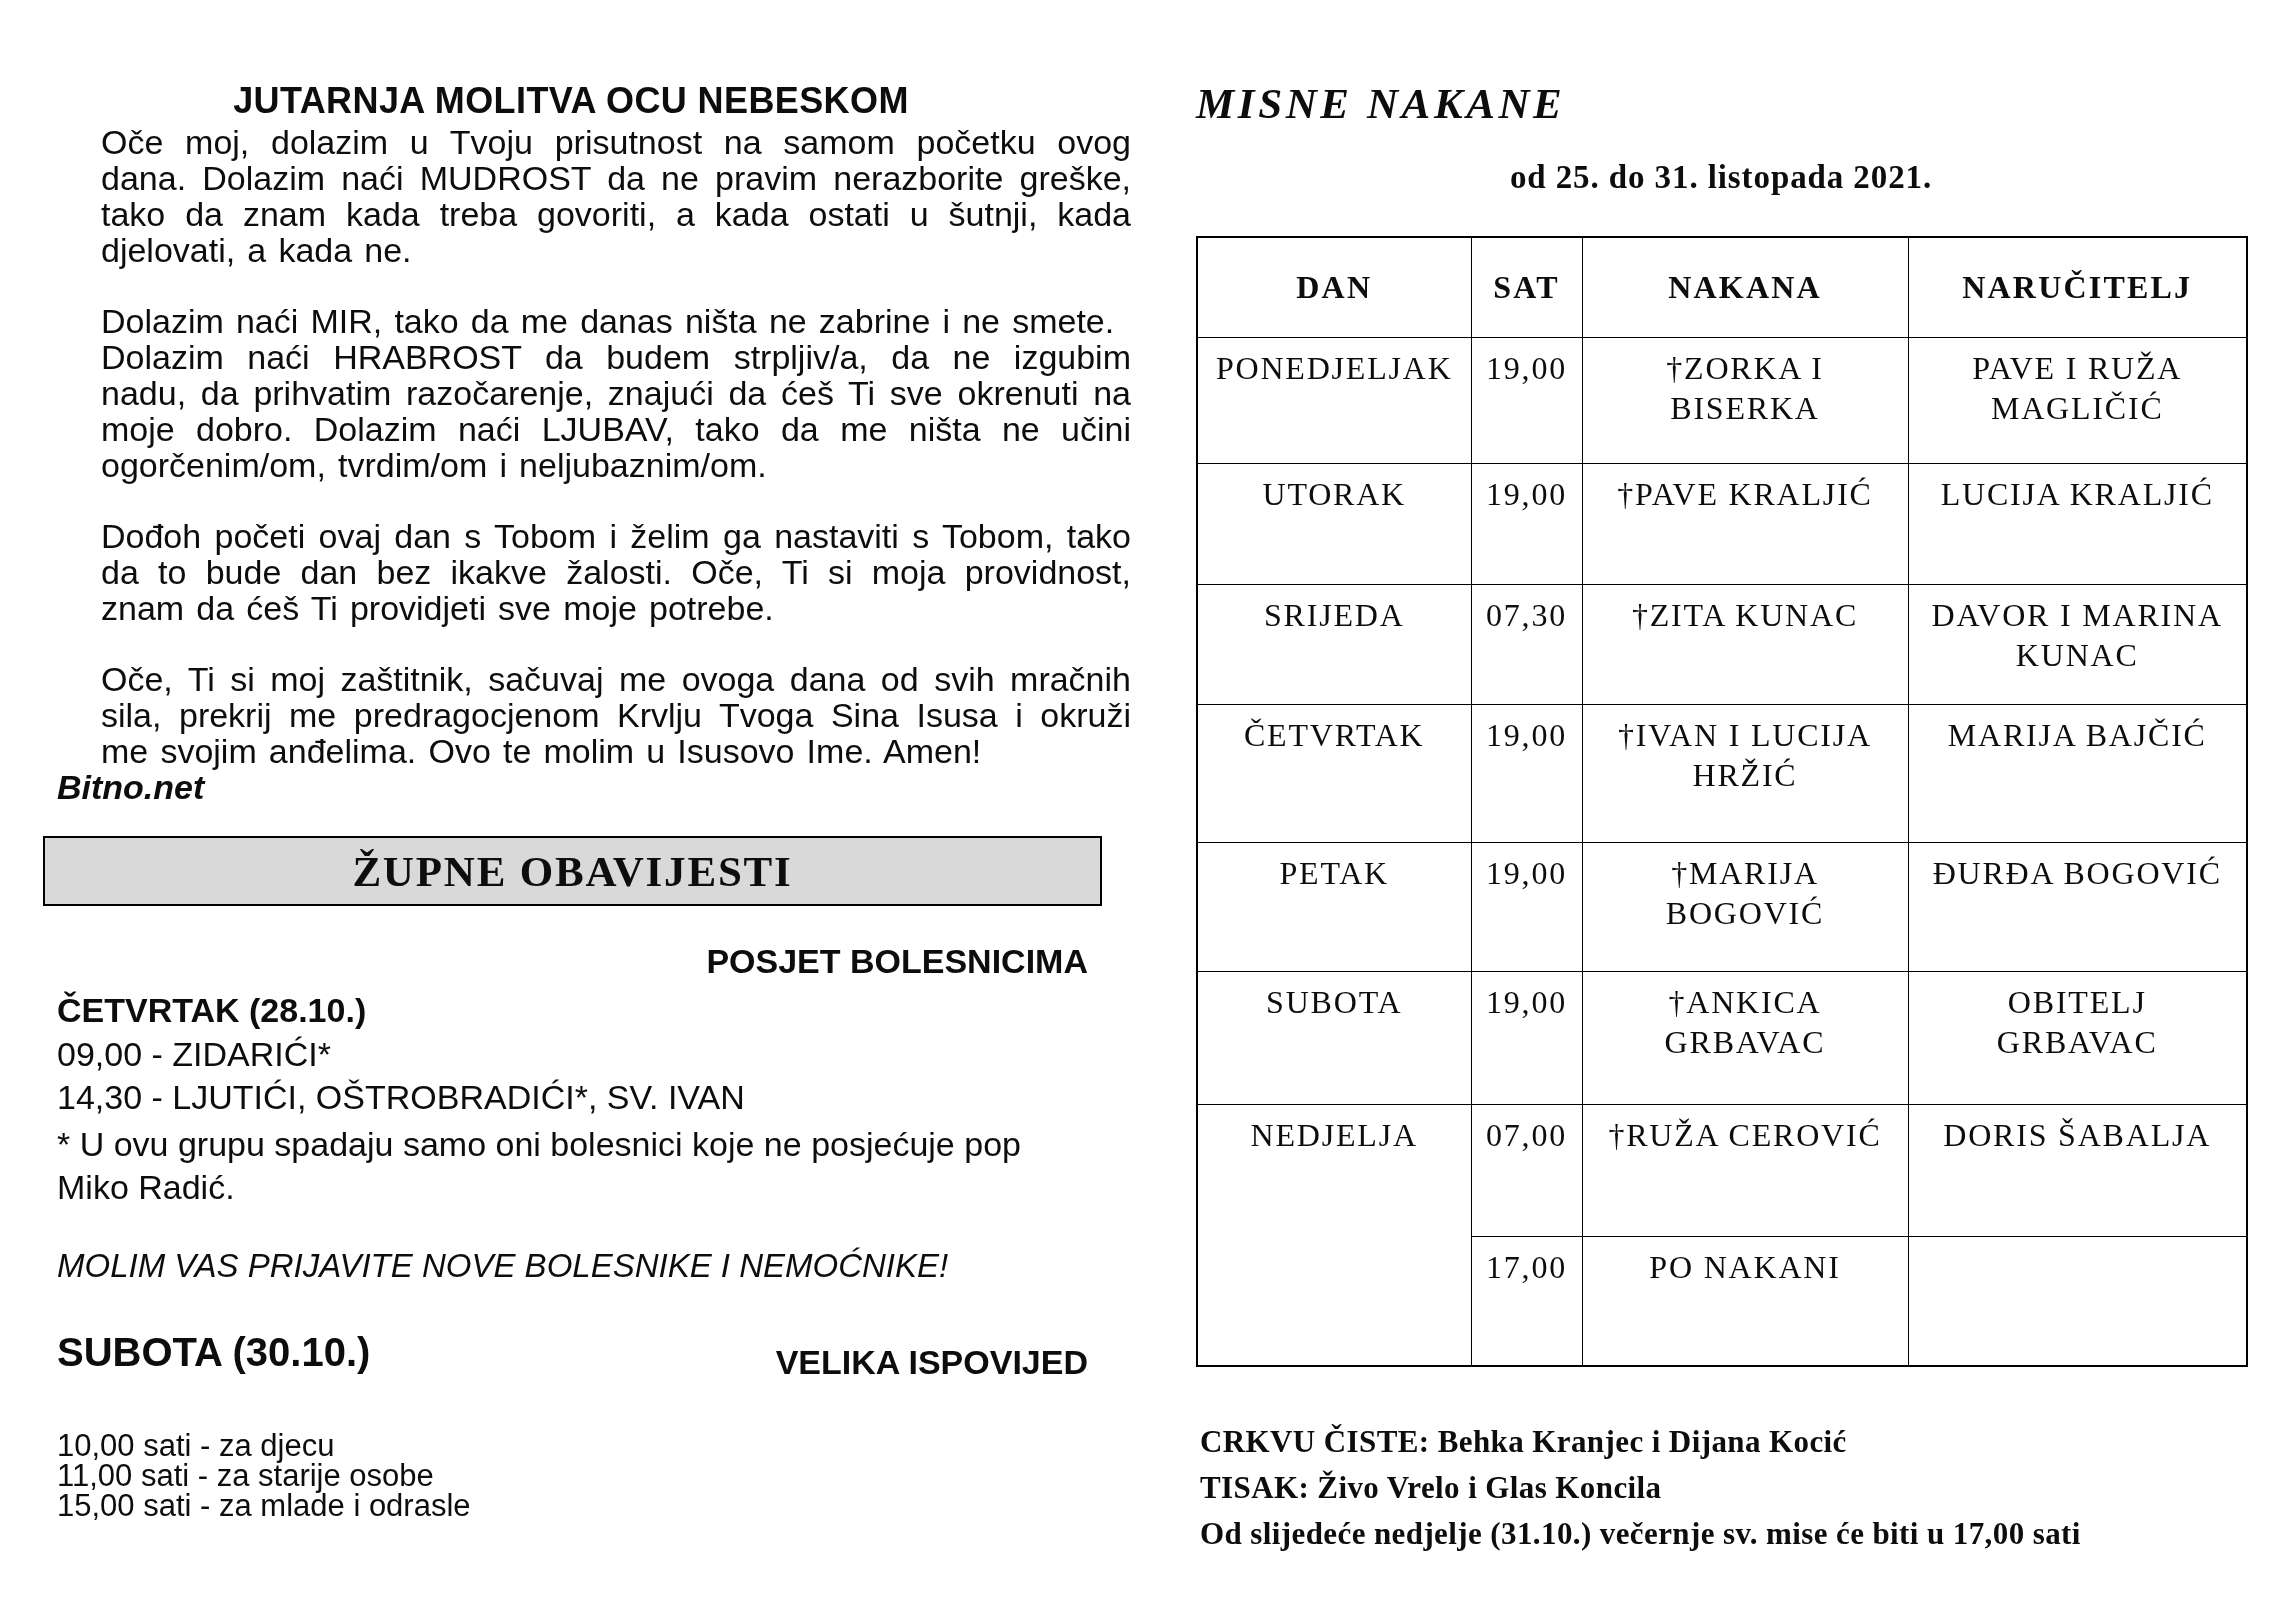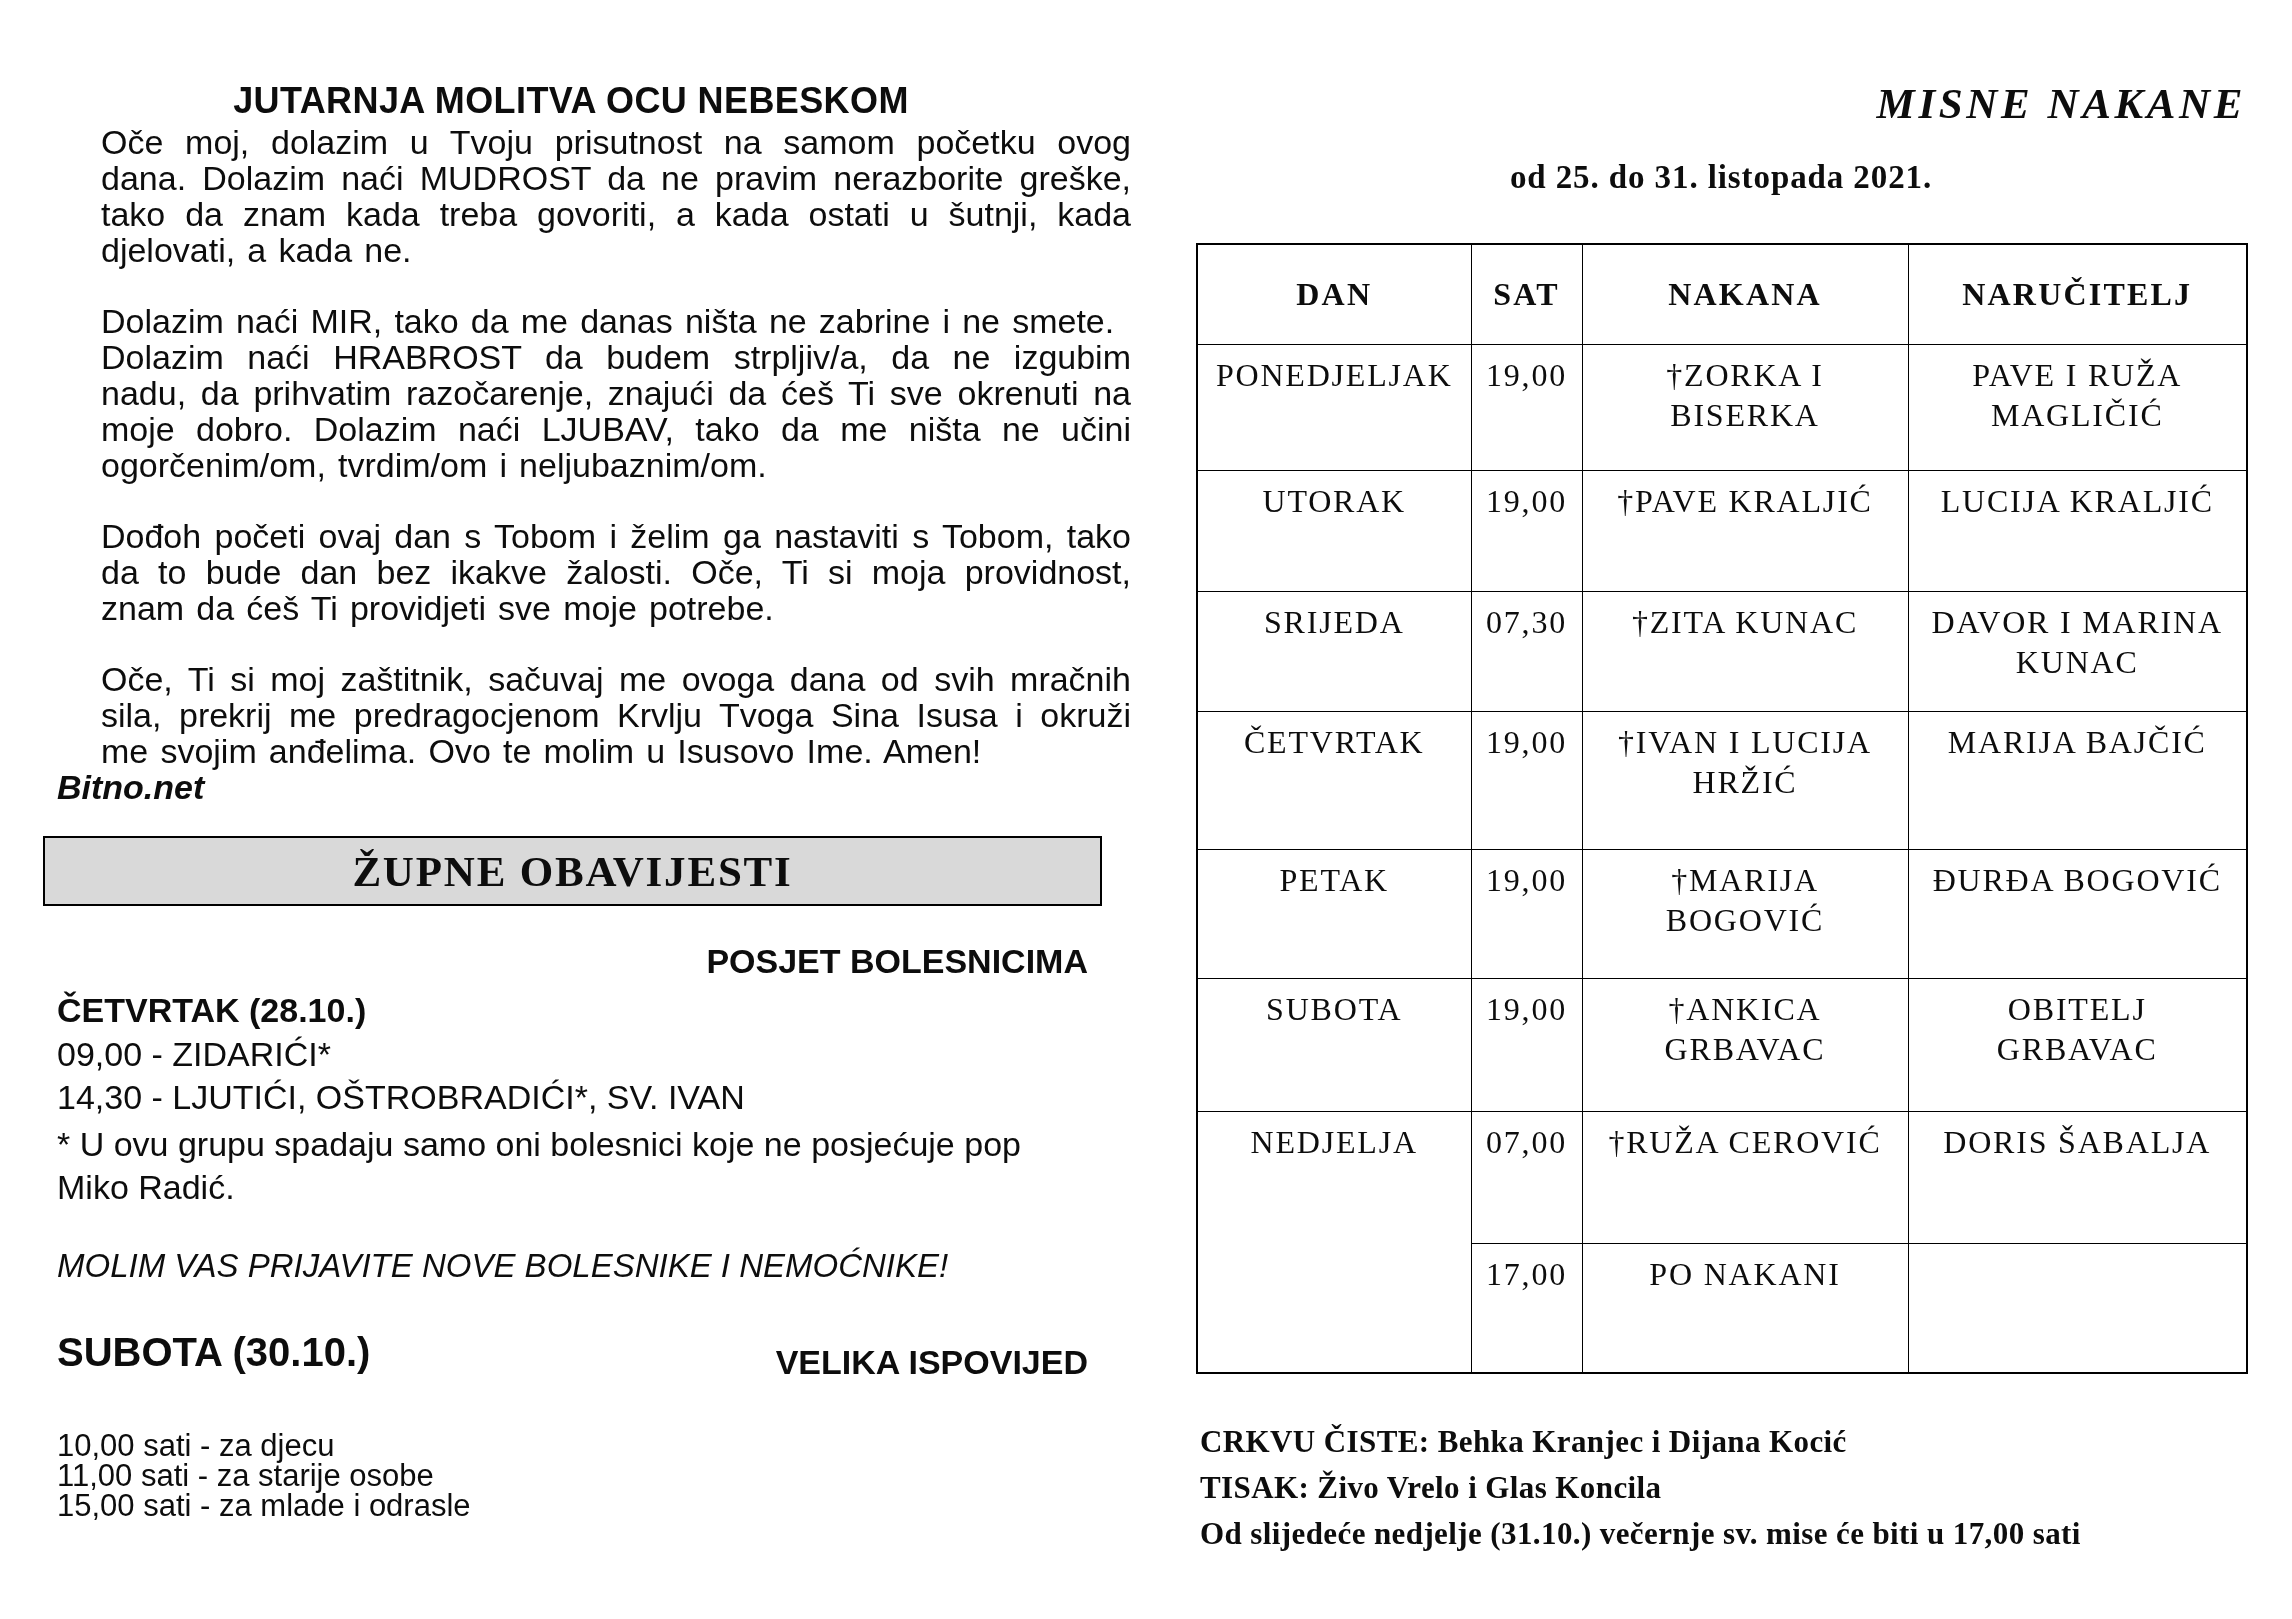--- a/index.html
+++ b/index.html
@@ -47,31 +47,31 @@
   .visit-note{top:1123px;width:1043px;line-height:43px;font-size:34px;}
   .call-line{top:1247px;font-style:italic;font-size:33px;}
 
   .conf-line{left:57px;font-size:31px;}
   .conf-1{top:1428px;}
   .conf-2{top:1458px;}
   .conf-3{top:1488px;}
 
   
   .right-title{
-    left:1196px;top:79px;width:1050px;text-align:right;
+    left:1196px;top:79px;width:1050px;text-align:left;
     font-family:"Liberation Serif",serif;font-weight:bold;font-style:italic;
     font-size:43px;letter-spacing:3.6px;
   }
   .right-subtitle{
     left:1196px;top:159px;width:1050px;text-align:center;
     font-family:"Liberation Serif",serif;font-weight:bold;font-size:33px;letter-spacing:0.9px;
   }
 
   table.mass{
-    position:absolute;left:1196px;top:243px;width:1050px;
+    position:absolute;left:1196px;top:236px;width:1050px;
     border-collapse:collapse;table-layout:fixed;
     font-family:"Liberation Serif",serif;font-size:32px;letter-spacing:1.8px;
     border:2.7px solid #000000;
   }
   table.mass th,table.mass td{
     border:1.8px solid #000000;text-align:center;vertical-align:top;
     padding:10.7px 3.6px 0 3.6px;line-height:40px;white-space:pre-line;
     overflow:hidden;
   }
   table.mass th{font-weight:bold;vertical-align:middle;padding:0 3.6px;letter-spacing:2.2px;}

